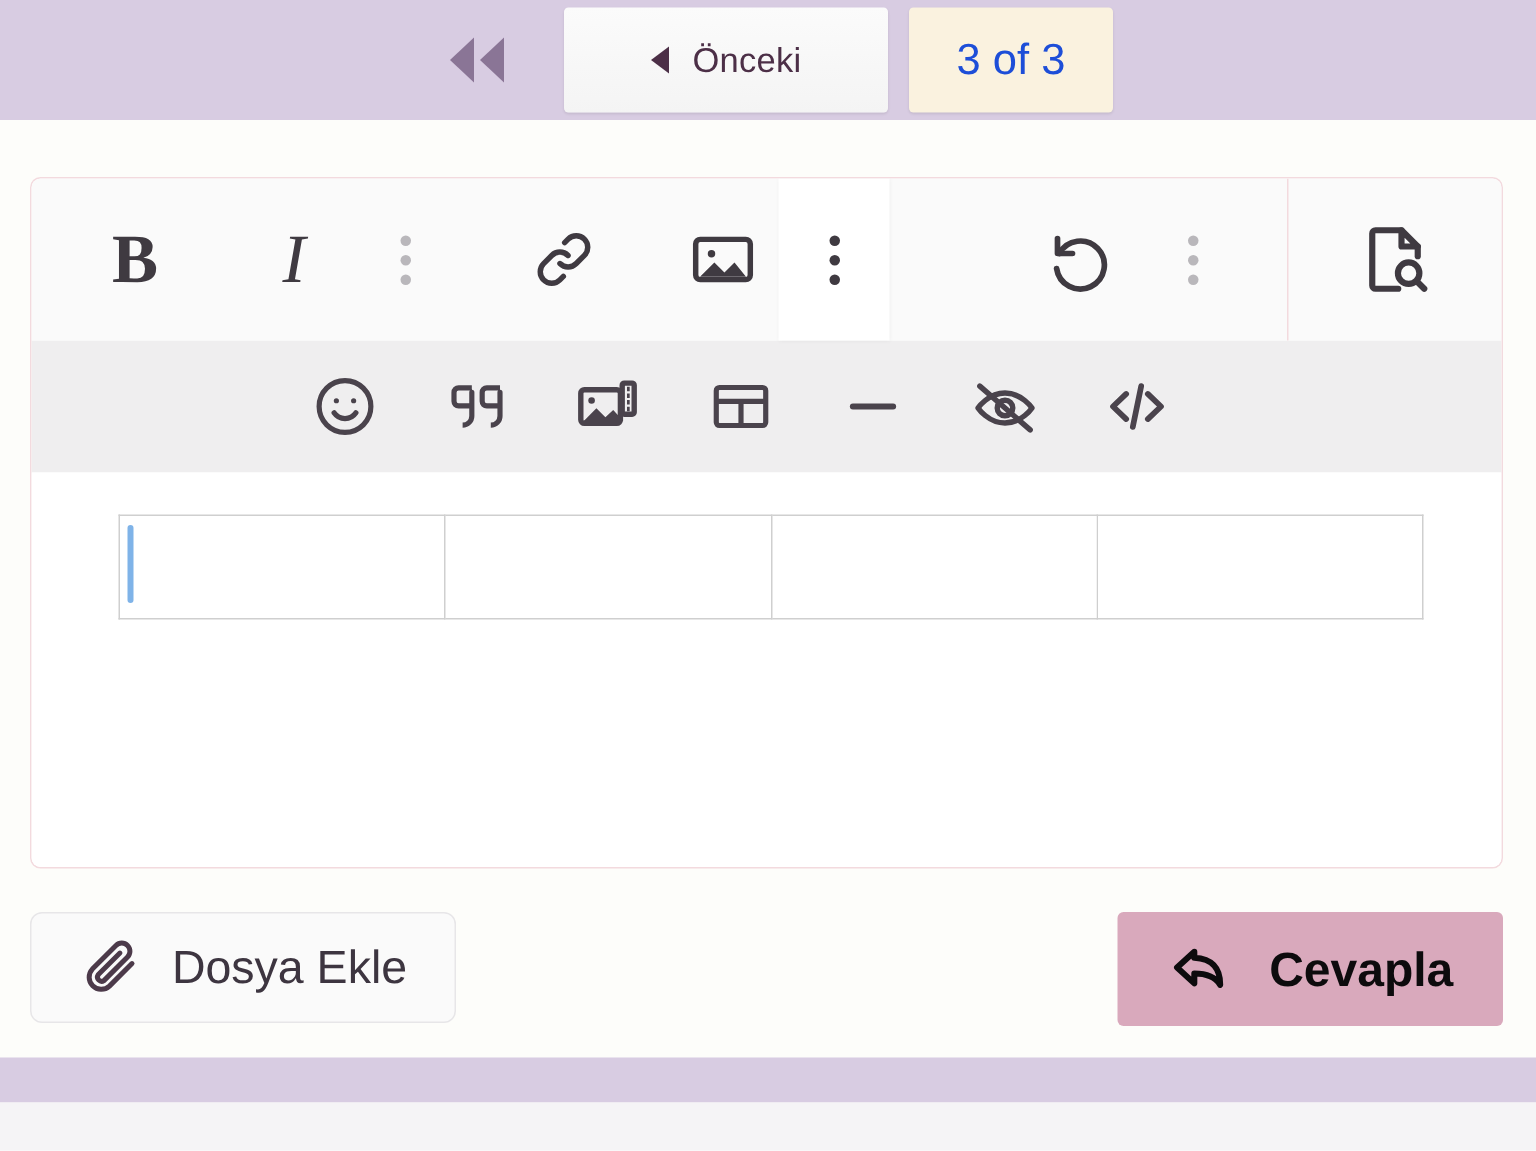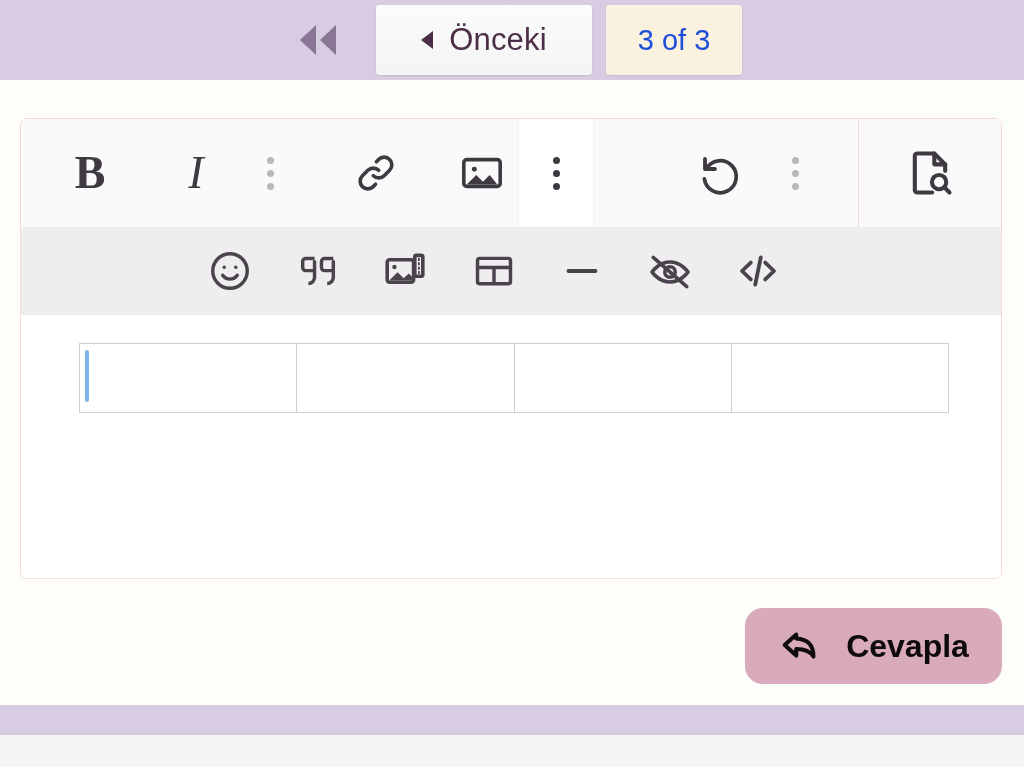--- a/index.html
+++ b/index.html
@@ -56,21 +56,21 @@
     box-sizing: border-box;
     padding: 0 26px;
   }
   .nav-prev .tri {
     width: 0; height: 0;
     border-top: 9px solid transparent;
     border-bottom: 9px solid transparent;
     border-right: 12px solid #4c2f47;
   }
   .nav-prev .lbl {
-    font-size: 31px;
+    font-size: 23px;
     color: #4c2f47;
     letter-spacing: 0.2px;
     white-space: nowrap;
   }
   .nav-count {
     min-width: 136px;
     height: 70px;
     background: #faf2df;
     border-radius: 3px;
     display: flex;
@@ -242,21 +242,21 @@
     color: #3d3540;
     white-space: nowrap;
   }
   .btn-reply {
     position: absolute;
     left: 745px;
     top: 0;
     width: 257px;
     height: 76px;
     background: #d9a9bc;
-    border-radius: 18px;
+    border-radius: 4px;
     display: flex;
     align-items: center;
     justify-content: center;
     gap: 22px;
     cursor: pointer;
     box-sizing: border-box;
   }
   .btn-reply .lbl {
     font-size: 32px;
     font-weight: bold;
@@ -446,20 +446,26 @@
           <td></td>
           <td></td>
         </tr>
       </tbody>
         </table>
     </div>
   </div>
 
   <div id="actions">
 
+    <div class="btn-attach">
+      <svg width="42" height="42" viewBox="0 0 24 24" fill="none" stroke="#4c3a4a" stroke-width="1.9" stroke-linecap="round" stroke-linejoin="round" aria-hidden="true">
+        <path d="M20 10.5l-8.6 8.6a4.6 4.6 0 0 1-6.5-6.5l9-9a3.1 3.1 0 0 1 4.4 4.4l-9 9a1.6 1.6 0 0 1-2.2-2.2l8.3-8.3"></path>
+      </svg>
+      <span class="lbl">Dosya Ekle</span>
+    </div>
 
     <div class="btn-reply">
       <svg width="46" height="46" viewBox="0 0 24 24" fill="none" stroke="#0d0b0d" stroke-width="2.1" stroke-linecap="round" stroke-linejoin="round" aria-hidden="true">
         <path d="M9.5 6L3.5 11.5 9.5 17v-3.4c4.4 0 7.2 1 9 3.9 0-5.6-2.4-9-9-9.4z"></path>
       </svg>
       <span class="lbl">Cevapla</span>
     </div>
   </div>
 
   <div id="bottom-strip"></div>

